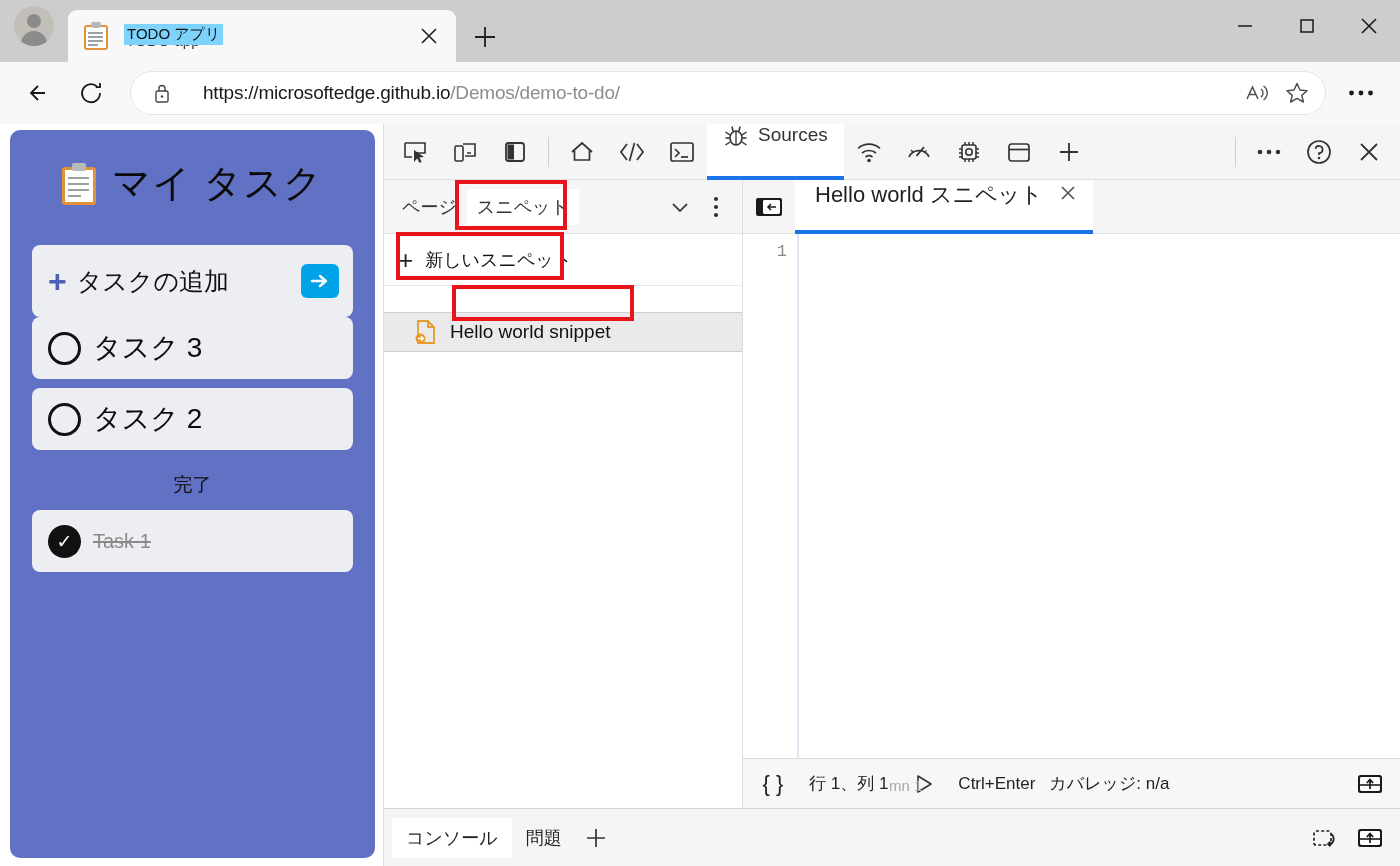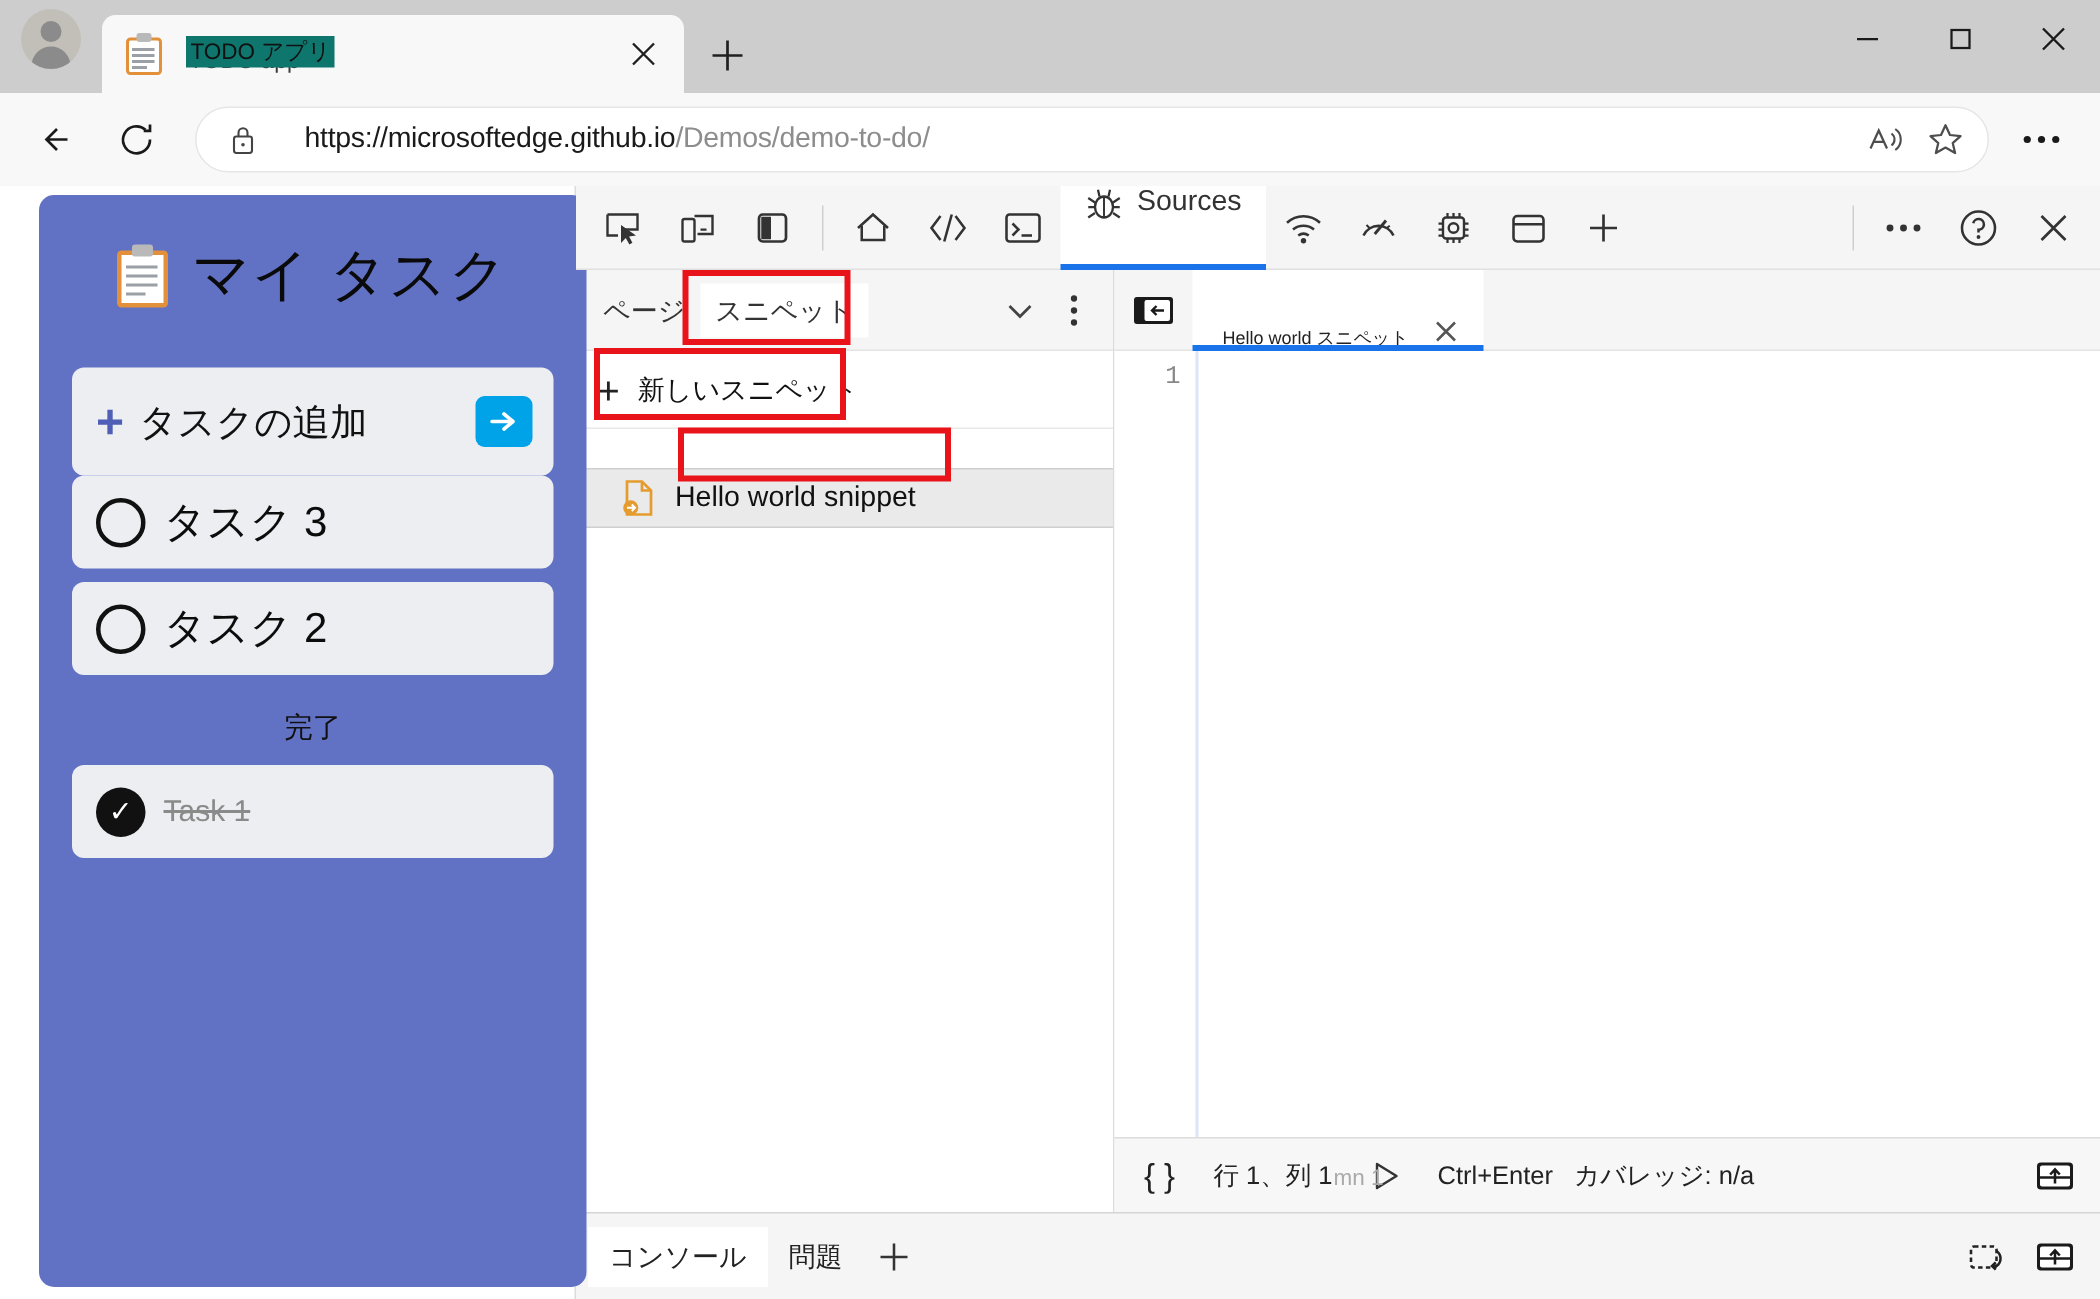--- a/index.html
+++ b/index.html
@@ -51,21 +51,21 @@
   .clipboard .ln {
     position:absolute; left:4px; height:1.6px; background:#9aa0a6; z-index:1;
   }
   .tab-title-wrap { flex:1; min-width:0; position:relative; height: 30px; }
   .tab-title-under {
     position:absolute; left:2px; top:11px; font-size:15px; color:#3a3a3a;
     white-space:nowrap; letter-spacing:.2px;
   }
   .tab-title-over {
     position:absolute; left:0px; top:3px; font-size:15px; color:#111;
-    background:#0f766e; white-space:nowrap; padding:1px 3px;
+    background:#7dd3fc; white-space:nowrap; padding:1px 3px;
   }
   .tab-close { width:26px; height:26px; display:flex; align-items:center; justify-content:center; }
   .tab-newtab {
     width:42px; height:42px; display:flex; align-items:center; justify-content:center;
     margin-left: 8px; margin-bottom: 4px;
   }
   .winbtns { position:absolute; right:0; top:0; display:flex; height:52px; }
   .winbtn { width:62px; height:52px; display:flex; align-items:center; justify-content:center; }
 
   
@@ -88,21 +88,21 @@
 
   
   .content { display:flex; height: 742px; background:#fff; }
 
   
   .page-pane {
     width: 383px; flex:0 0 383px; background:#fff; padding: 6px 8px 8px 10px;
   }
   .todo-app {
     width: 100%; height: 100%; background:#6172c4; border-radius:10px;
-    padding: 28px 22px 0 22px; position:relative; overflow:hidden;margin-left:16px;
+    padding: 28px 22px 0 22px; position:relative; overflow:hidden;
   }
   .todo-head { display:flex; align-items:center; justify-content:center; gap:16px; margin-bottom: 36px;}
   .todo-head .clipboard { width:34px; height:42px; }
   .todo-head .clipboard .board { width:34px; height:38px; border-width:3px; top:4px;}
   .todo-head .clipboard .clip { left:10px; width:14px; height:8px;}
   .todo-title { font-size:38px; color:#0a0a0a; letter-spacing:1px; }
   .add-row {
     background:#eceef2; border-radius:8px; height:72px; display:flex; align-items:center;
     padding: 0 14px 0 16px; gap:10px;
   }
@@ -160,22 +160,22 @@
     background:#eaeaea; border-top:1px solid #cfcfcf; border-bottom:1px solid #cfcfcf;margin-top:26px;
   }
   .snip-ic { width:24px; height:26px; position:relative; flex:0 0 auto;}
   .snip-label { font-size:19px; color:#111; }
 
   
   .editor { flex:1; display:flex; flex-direction:column; min-width:0; }
   .editor-tabbar { height:54px; background:#f5f5f5; display:flex; align-items:center; padding-left:8px; border-bottom:1px solid #e3e3e3;}
   .collapse-btn { width:36px; height:30px; display:flex; align-items:center; justify-content:center; margin-right:8px; }
   .etab {
-    height:54px; display:flex; align-items:flex-end; gap:12px; padding:0 12px 0 20px; background:#fff;
-    font-size:12px; color:#222; position:relative;
+    height:54px; display:flex; align-items:flex-start; gap:12px; padding:0 12px 0 20px; background:#fff;
+    font-size:22px; color:#222; position:relative;
   }
   .etab::after { content:""; position:absolute; left:0; right:0; bottom:0; height:4px; background:#1a73e8; }
   .etab-close { width:26px; height:26px; display:flex; align-items:center; justify-content:center;}
   .editor-area { flex:1; display:flex; background:#fff; min-height:0; }
   .gutter { width:56px; flex:0 0 56px; text-align:right; padding:8px 10px 0 0; color:#888; font-size:17px;
     font-family:"Liberation Mono", monospace; border-right:2px solid #dce6f5; }
   .code { flex:1; }
   .editor-status {
     height:50px; border-top:1px solid #dcdcdc; background:#f7f7f7; display:flex; align-items:center;
     gap:14px; padding:0 10px; font-size:17px; color:#222;

